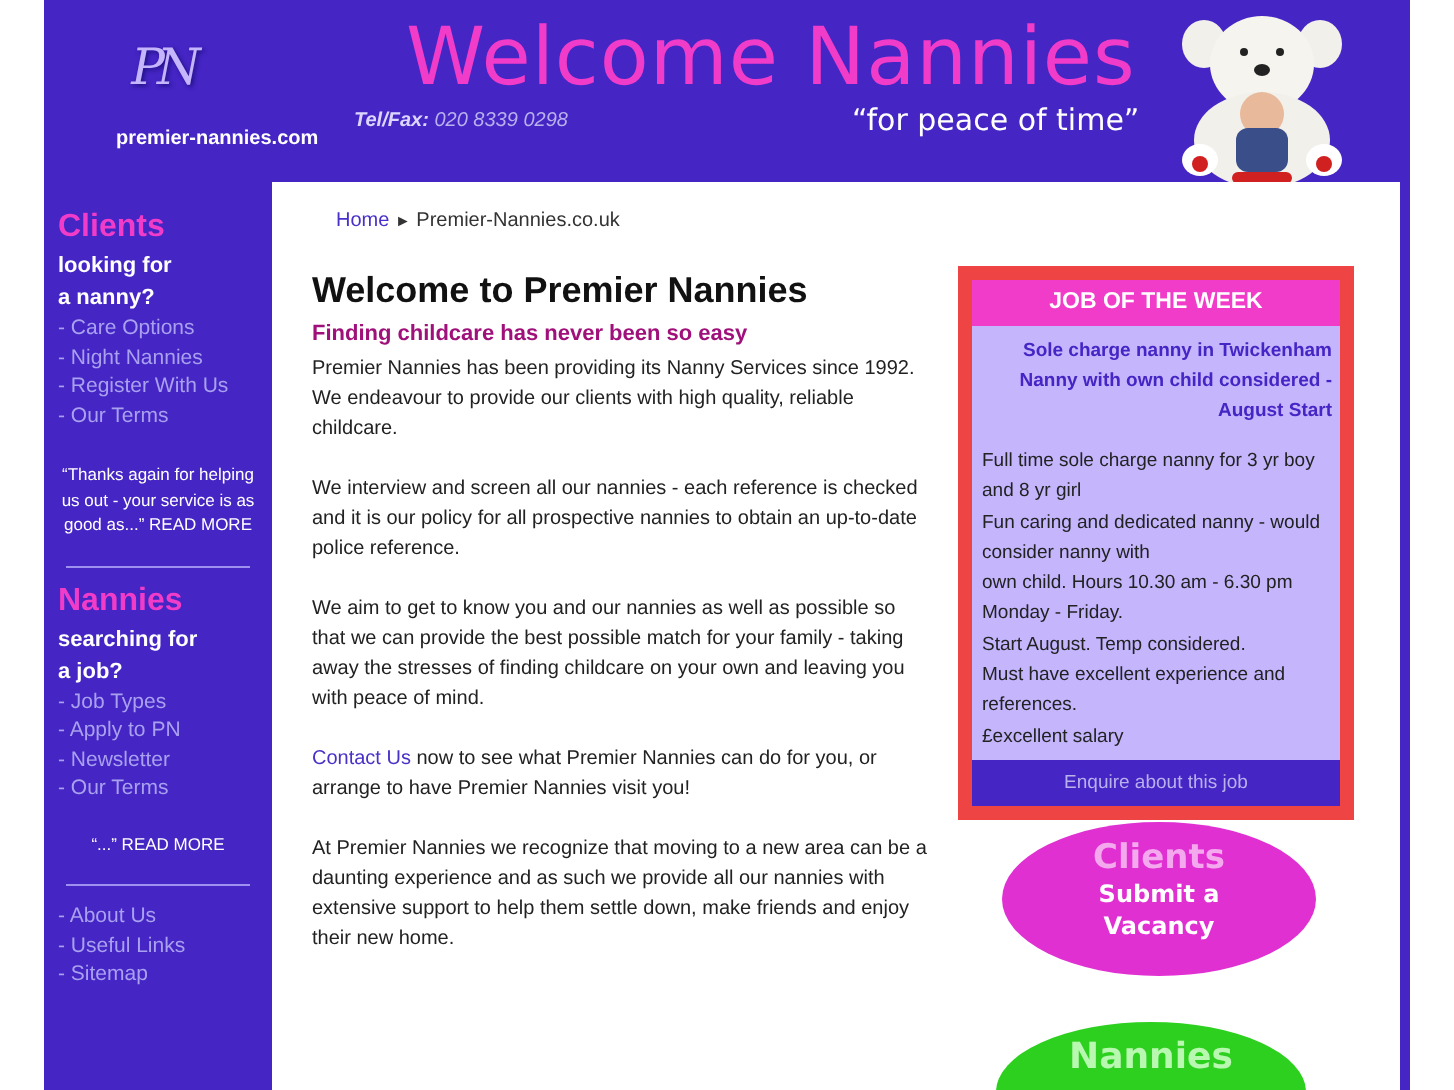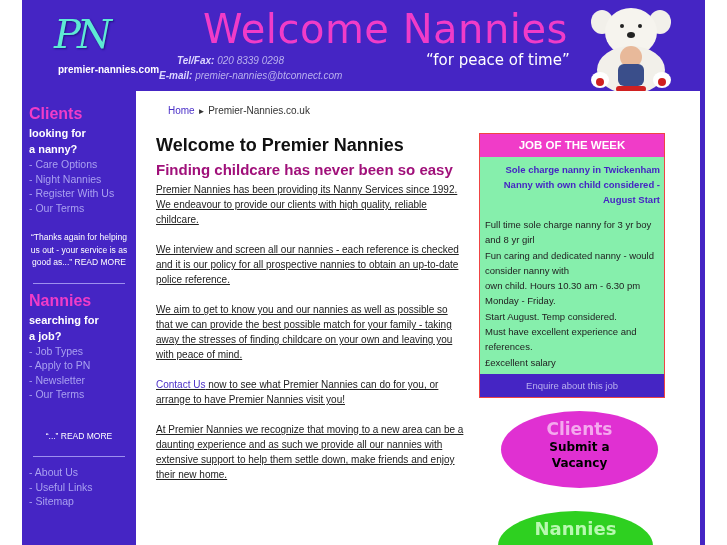--- a/index.html
+++ b/index.html
@@ -1,67 +1,66 @@
 <!DOCTYPE html>
 <html><head>
 <meta charset="utf-8">
 <style>
   html,body{margin:0;padding:0;background:#fff;}
   body{width:727px;height:545px;overflow:hidden;position:relative;font-family:"Liberation Sans",sans-serif;}
   .wrap{position:absolute;left:22px;top:0;width:683px;height:545px;background:#4525c4;}
   .header{position:absolute;left:0;top:0;width:683px;height:91px;}
   .logo{position:absolute;left:14px;top:10px;width:90px;height:70px;text-align:center;}
-  .logo-mark{font-family:"DejaVu Serif",serif;font-style:italic;color:#5eead4;font-size:40px;line-height:48px;letter-spacing:-4px;text-shadow:1px 1px 2px #201080;}
+  .logo-mark{font-family:"DejaVu Serif",serif;font-style:italic;color:#c4b5fd;font-size:25px;line-height:48px;letter-spacing:-4px;text-shadow:1px 1px 2px #201080;}
   .logo-url{color:#fff;font-size:10px;font-weight:bold;margin-top:6px;white-space:nowrap;margin-left:-6px;padding-left:28px;}
   .brand{position:absolute;left:181px;top:6px;color:#f03cc8;font-size:40px;font-family:"DejaVu Sans",sans-serif;font-weight:normal;letter-spacing:0.5px;white-space:nowrap;}
   .tagline{position:absolute;left:404px;top:51px;color:#fff;font-size:15px;font-family:"DejaVu Sans",sans-serif;white-space:nowrap;}
   .tel{position:absolute;left:155px;top:55px;color:#b9b0ee;font-size:10px;font-style:italic;white-space:nowrap;}
   .email{position:absolute;left:137px;top:70px;color:#b9b0ee;font-size:10px;font-style:italic;white-space:nowrap;}
   .tel b,.email b{color:#dcd6ff;}
   .bear{position:absolute;left:550px;top:2px;width:120px;height:92px;}
   .sidebar{position:absolute;left:0;top:91px;width:114px;height:454px;}
   .sec-title{color:#f03cc8;font-weight:bold;font-size:16px;margin:14px 0 0 7px;}
   .sec-sub{color:#fff;font-weight:bold;font-size:11px;line-height:16px;margin:2px 0 0 7px;}
   .side-link{display:block;color:#a9a0f0;font-size:10.5px;line-height:14.5px;margin-left:7px;text-decoration:none;}
   .quote{color:#fff;font-size:8.5px;text-align:center;line-height:12.5px;margin:16px 6px 0 6px;}
   .divider{border:0;border-top:1px solid #9d90ee;margin:14px 11px 0 11px;}
   .main{position:absolute;left:114px;top:91px;width:564px;height:454px;background:#fff;}
   .crumb{position:absolute;left:20px;top:14px;font-size:10px;color:#333;white-space:nowrap;padding-left:12px;}
   .crumb a{color:#4a2fc8;text-decoration:none;}
   .content{position:absolute;left:20px;top:44px;width:310px;}
   h1{font-size:18px;margin:0 0 5px 0;color:#111;font-weight:bold;}
-  .sub{color:#a0107a;font-size:15px;font-weight:bold;margin:0 0 4px 0;}
-  p{font-size:10px;line-height:15px;color:#222;margin:0 0 15px 0;text-decoration:underline;}
+  .sub{color:#a0107a;font-size:11px;font-weight:bold;margin:0 0 4px 0;}
+  p{font-size:10px;line-height:15px;color:#222;margin:0 0 15px 0;}
   p a{color:#4a2fc8;text-decoration:none;}
-  .job{position:absolute;left:343px;top:42px;width:184px;border:1px solid #ef4444;background:#86efac;}
+  .job{position:absolute;left:343px;top:42px;width:184px;border:7px solid #ef4444;background:#c4b5fd;}
   .job-head{background:#f03cc8;color:#fff;font-weight:bold;font-size:11.5px;text-align:center;padding:5px 0 6px 0;}
   .job-title{color:#4525c4;font-weight:bold;font-size:9.5px;line-height:15px;text-align:right;padding:5px 4px 6px 4px;}
   .job-body{font-size:9.5px;line-height:15.3px;color:#222;padding:4px 4px 4px 5px;}
   .job-foot{background:#4525c4;color:#b9b0ee;font-size:9.5px;text-align:center;padding:6px 0 6px 0;margin-top:0;}
   .oval{position:absolute;border-radius:50%;text-align:center;font-family:"DejaVu Sans",sans-serif;font-weight:bold;cursor:pointer;}
   .oval-clients{left:365px;top:320px;width:157px;height:77px;background:#e030d2;}
   .oval-clients .o1{color:#f4a8ee;font-size:17px;margin-top:8px;}
-  .oval-clients .o2{color:#000000;font-size:12px;line-height:16px;}
+  .oval-clients .o2{color:#ffffff;font-size:12px;line-height:16px;}
   .oval-nannies{left:362px;top:420px;width:155px;height:70px;background:#2ed020;}
   .oval-nannies .o1{color:#b8f8b0;font-size:18px;margin-top:7px;}
   .rightbar{position:absolute;left:678px;top:91px;width:5px;height:454px;background:#4525c4;}
 </style>
 </head>
 <body>
 
 <div class="wrap">
   <div class="header">
     <div class="logo">
       <div class="logo-mark">PN</div>
       <div class="logo-url">premier-nannies.com</div>
     </div>
     <div class="brand">Welcome Nannies</div>
     <div class="tagline">“for peace of time”</div>
     <div class="tel"><b>Tel/Fax:</b> <span>020 8339 0298</span></div>
-    <div class="email"><b>E-mail:</b> <span>premier-nannies@btconnect.com</span></div>
     <svg class="bear" viewBox="0 0 120 92">
       <ellipse cx="30" cy="20" rx="11" ry="12" fill="#f2f0ea"></ellipse>
       <ellipse cx="88" cy="20" rx="11" ry="12" fill="#f2f0ea"></ellipse>
       <ellipse cx="59" cy="30" rx="26" ry="24" fill="#f6f4ee"></ellipse>
       <circle cx="50" cy="24" r="2" fill="#222"></circle>
         <circle cx="68" cy="24" r="2" fill="#222"></circle>
       <ellipse cx="59" cy="33" rx="4" ry="3" fill="#222"></ellipse>
       <ellipse cx="59" cy="68" rx="34" ry="24" fill="#f2f0ea"></ellipse>
       <circle cx="59" cy="55" r="11" fill="#e8b99a"></circle>
       <rect x="46" y="62" width="26" height="22" rx="6" fill="#3a4e8a"></rect>
@@ -81,21 +80,21 @@
     <a class="side-link">- Register With Us</a>
     <a class="side-link">- Our Terms</a>
     <div class="quote">“Thanks again for helping us out - your service is as good as...” READ MORE</div>
     <hr class="divider">
     <div class="sec-title" style="margin-top:8px">Nannies</div>
     <div class="sec-sub"><span>searching for</span><br><span>a job?</span></div>
     <a class="side-link">- Job Types</a>
     <a class="side-link">- Apply to PN</a>
     <a class="side-link">- Newsletter</a>
     <a class="side-link">- Our Terms</a>
-    <div class="quote" style="margin-top:28px">“...” READ MORE</div>
+    <div class="quote" style="margin-top:14px">“...” READ MORE</div>
     <hr class="divider">
     <div style="height:8px"></div>
     <a class="side-link">- About Us</a>
     <a class="side-link">- Useful Links</a>
     <a class="side-link">- Sitemap</a>
   </div>
 
   <div class="main">
     <div class="crumb">
       <a>Home</a>

